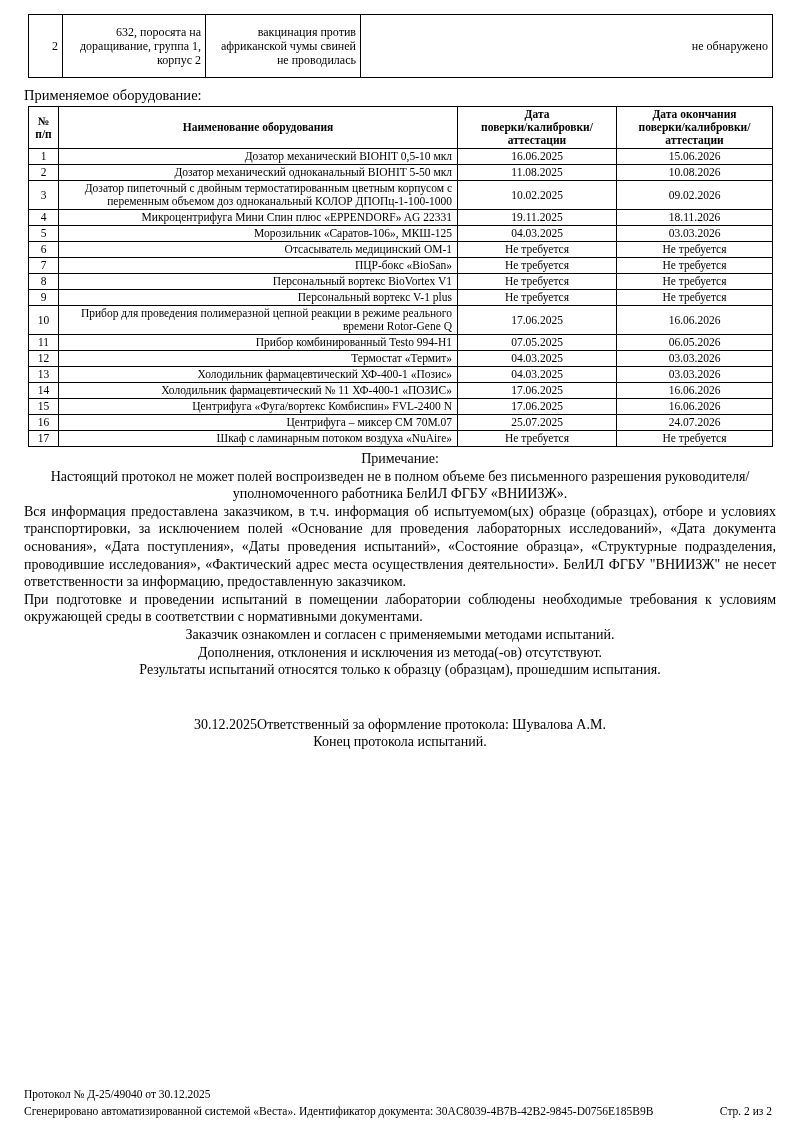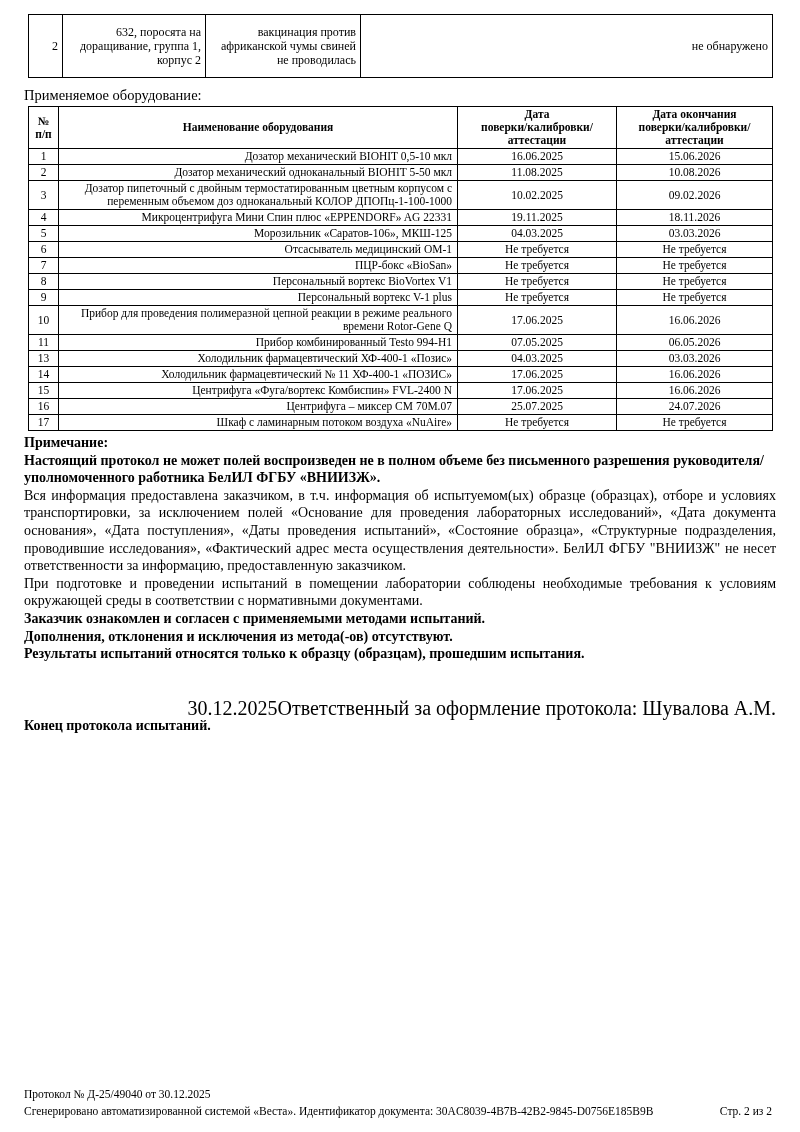--- a/index.html
+++ b/index.html
@@ -43,27 +43,27 @@
     padding: 1px 3px;
   }
   .eq-table td.c-num  { text-align: center; }
   .eq-table td.c-name { text-align: right; padding-left: 5px; padding-right: 5px; }
   .eq-table td.c-date { text-align: center; }
   .pre { white-space: pre-line; }
 
   .notes { margin: 3px 24px 0 24px; }
   .notes p, .end-line { margin: 0; font-size: 14px; line-height: 17.6px; }
   .pj { text-align: justify; }
-  .pl { text-align: left; font-weight: bold; }
+  .pl { text-align: center; }
 
   .sign-row {
     display: flex;
-    justify-content: flex-end;
+    justify-content: center;
     margin: 37px 24px 0 24px;
-    font-size: 20px;
+    font-size: 14px;
     line-height: 17.6px;
   }
   .end-line { margin: 0 24px; }
 
   .footer {
     position: absolute;
     left: 24px;
     right: 28px;
     bottom: 13px;
     font-size: 11.5px;
@@ -174,20 +174,26 @@
           <td class="c-date">17.06.2025</td>
           <td class="c-date">16.06.2026</td>
         </tr>
         <tr>
           <td class="c-num">11</td>
           <td class="c-name">Прибор комбинированный Testo 994-H1</td>
           <td class="c-date">07.05.2025</td>
           <td class="c-date">06.05.2026</td>
         </tr>
         <tr>
+          <td class="c-num">12</td>
+          <td class="c-name">Термостат «Термит»</td>
+          <td class="c-date">04.03.2025</td>
+          <td class="c-date">03.03.2026</td>
+        </tr>
+        <tr>
           <td class="c-num">13</td>
           <td class="c-name">Холодильник фармацевтический ХФ-400-1 «Позис»</td>
           <td class="c-date">04.03.2025</td>
           <td class="c-date">03.03.2026</td>
         </tr>
         <tr>
           <td class="c-num">14</td>
           <td class="c-name">Холодильник фармацевтический № 11 ХФ-400-1 «ПОЗИС»</td>
           <td class="c-date">17.06.2025</td>
           <td class="c-date">16.06.2026</td>

